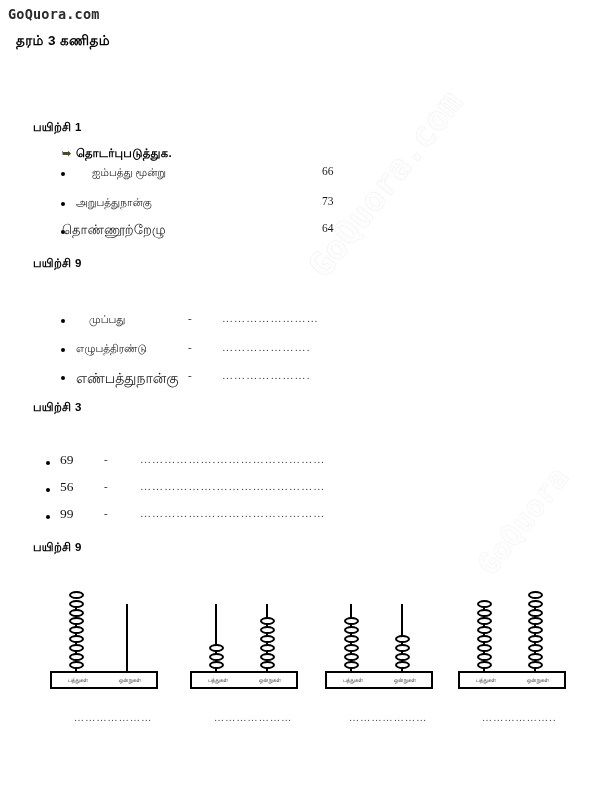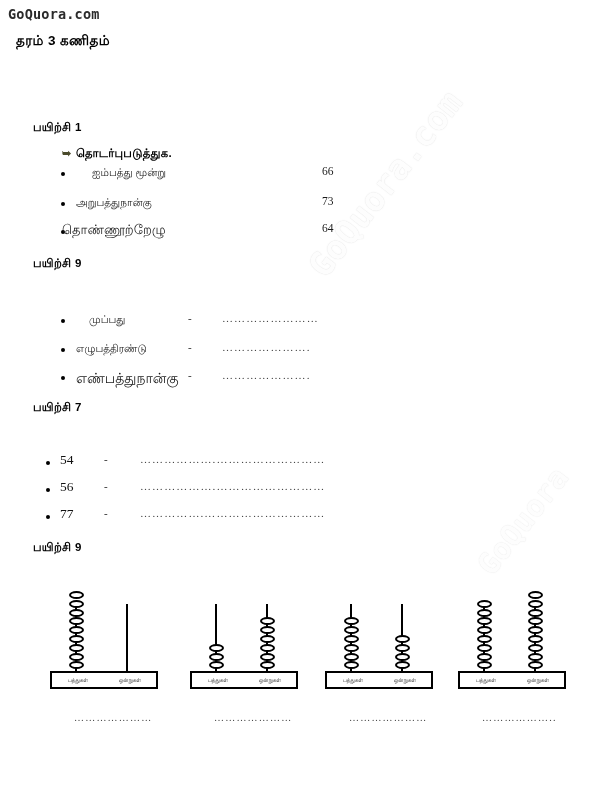--- a/index.html
+++ b/index.html
@@ -216,34 +216,34 @@
   <div class="dot" style="left:61px; top:348px"></div>
   <div class="row-label" style="left:76px; top:342px; font-family:'Liberation Sans',sans-serif; font-size:10.5px;">எழுபத்திரண்டு</div>
   <div class="dash" style="left:188px; top:341px">-</div>
   <div class="dots-fill" style="left:222px; top:341px; width:130px">………………….</div>
 
   <div class="dot" style="left:61px; top:376px"></div>
   <div class="row-label" style="left:76px; top:370px; font-family:'Liberation Sans',sans-serif; font-size:14px;">எண்பத்துநான்கு</div>
   <div class="dash" style="left:188px; top:369px">-</div>
   <div class="dots-fill" style="left:222px; top:369px; width:130px">………………….</div>
 
-  <div class="ex-heading" style="top:401px">பயிற்சி  7</div>
+  <div class="ex-heading" style="top:401px">பயிற்சி  3</div>
 
   <div class="dot" style="left:46px; top:461px"></div>
-  <div class="bignum" style="left:60px; top:452px">54</div>
+  <div class="bignum" style="left:60px; top:452px">69</div>
   <div class="dash" style="left:104px; top:453px">-</div>
   <div class="dots-fill" style="left:140px; top:453px; width:230px">……………….………………………</div>
 
   <div class="dot" style="left:46px; top:488px"></div>
   <div class="bignum" style="left:60px; top:479px">56</div>
   <div class="dash" style="left:104px; top:480px">-</div>
   <div class="dots-fill" style="left:140px; top:480px; width:230px">……………….………………………</div>
 
   <div class="dot" style="left:46px; top:515px"></div>
-  <div class="bignum" style="left:60px; top:506px">77</div>
+  <div class="bignum" style="left:60px; top:506px">99</div>
   <div class="dash" style="left:104px; top:507px">-</div>
   <div class="dots-fill" style="left:140px; top:507px; width:230px">…………….…………………………</div>
 
   <div class="ex-heading" style="top:541px">பயிற்சி  9</div>
 
   <div id="abacus-area">
       <div class="abacus" style="left: 0px; top: 0px;">
         <div class="rod" style="left: 75px; top: 604px; height: 67px;"></div>
         <div class="rod" style="left: 126px; top: 604px; height: 67px;"></div>
         <div class="bead" style="left: 68.5px; top: 661.4px;"></div>

